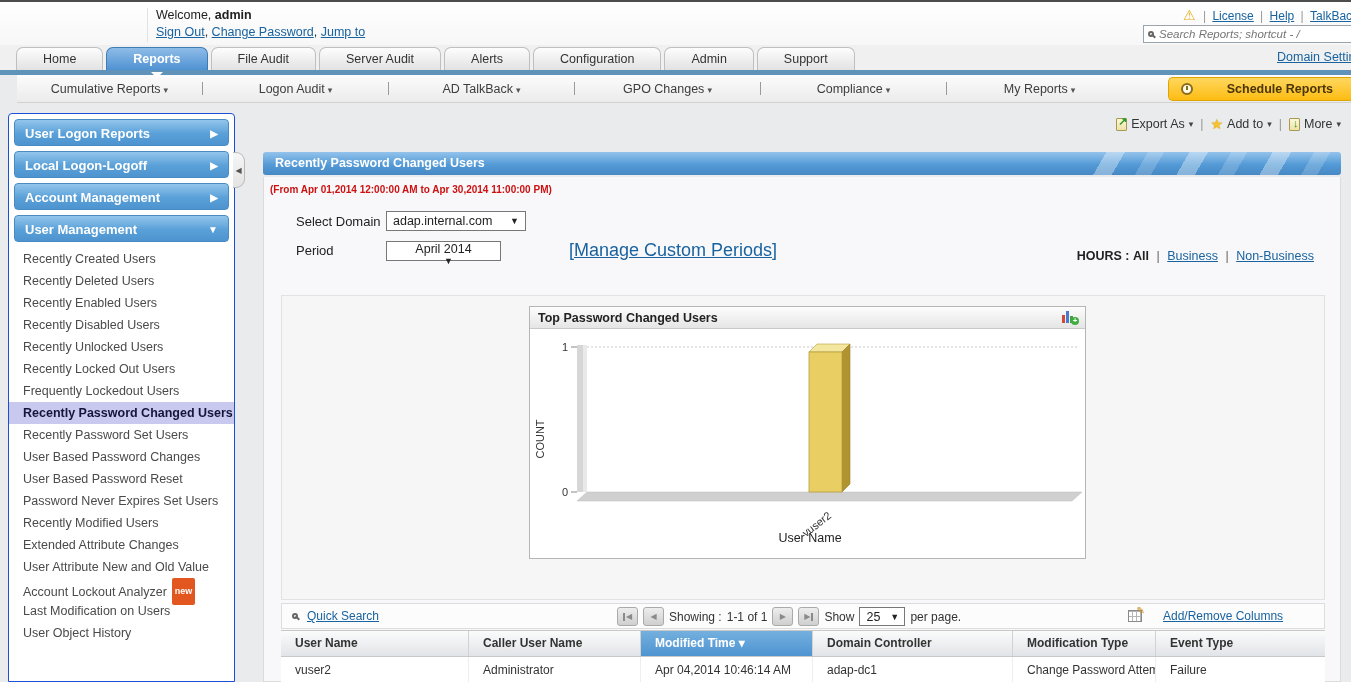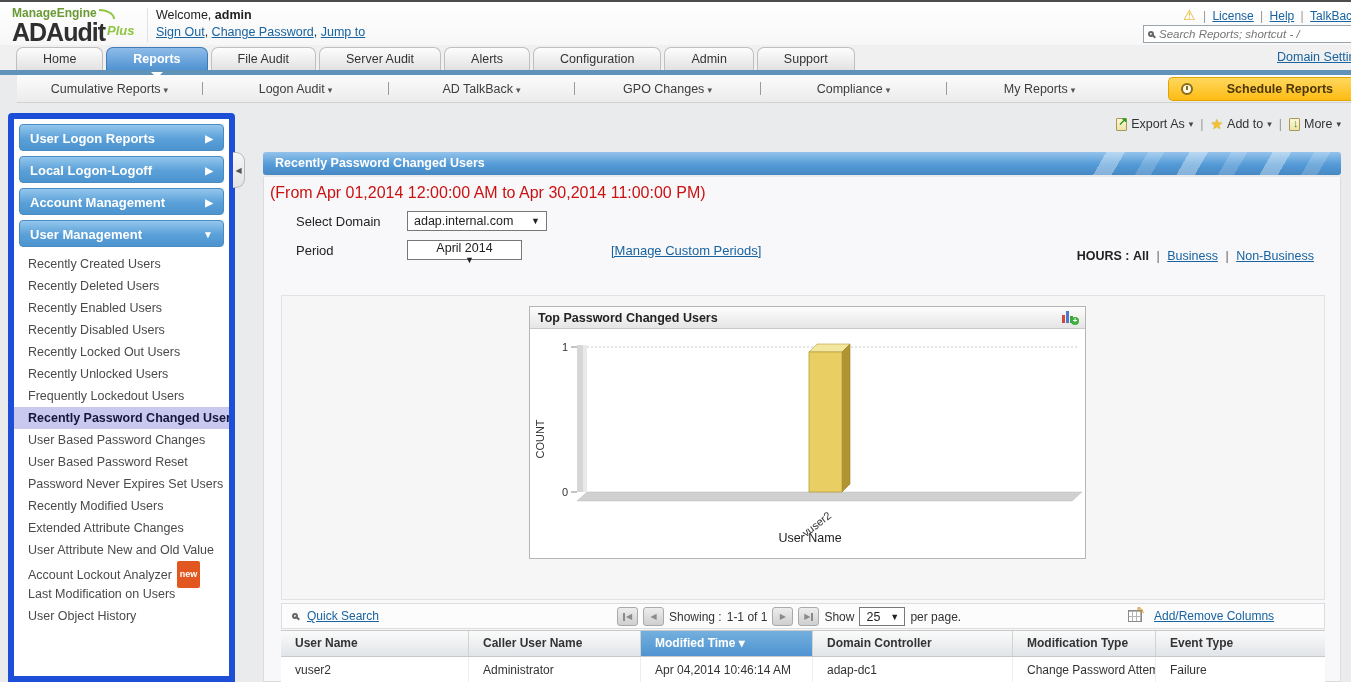--- a/index.html
+++ b/index.html
@@ -43,21 +43,21 @@
   
   .submenu { position:absolute; left:0; top:75px; width:1351px; height:28px; background:linear-gradient(#fcfcfc,#ebebeb); border-bottom:1px solid #d2d2d2; display:flex; align-items:center;margin-left:17px; }
   .submenu .mitem { width:185px; text-align:center; font-size:12.5px; color:#3d3d3d; cursor:pointer; white-space:nowrap; }
   .submenu .caret { font-size:9px; color:#555; margin-left:3px; }
   .submenu .mdiv { height:13px; border-left:1px solid #9a9a9a; }
   .sched-btn { position:absolute; right:0; top:77px; height:24px; line-height:22px; padding:0 18px 0 12px; background:linear-gradient(#ffd75e,#fdbc13); border:1px solid #e0a400; border-right:none; border-radius:5px 0 0 5px; font-weight:bold; font-size:12.5px; color:#4a3608; display:flex; align-items:center; cursor:pointer;gap:28px; }
   .clock { display:inline-block; width:12px; height:12px; border:2px solid #8a6d1a; border-radius:50%; background:#fffbe8; position:relative; margin-right:6px; flex:none; }
   .clock::after { content:""; position:absolute; left:3px; top:1px; width:2px; height:4px; background:#8a6d1a; }
 
   
-  .sidebar { position:absolute; left:8px; top:113px; width:227px; height:569px; background:#fff; border:6px solid #1d4ed8; border-radius:4px 4px 0 0; overflow:hidden; }
+  .sidebar { position:absolute; left:8px; top:113px; width:227px; height:569px; background:#fff; border:1px solid #1d4ed8; border-radius:4px 4px 0 0; overflow:hidden; }
   .acc-hdr { position:relative; margin:5px 5px 0 5px; height:27px; line-height:27px; border-radius:4px; background:linear-gradient(#93c6ec,#5aa0d8 55%,#4d94d0); border:1px solid #4a8bc2; color:#fff; font-weight:bold; font-size:13px; padding-left:10px; cursor:pointer; }
   .acc-hdr .arr { position:absolute; right:10px; top:0; font-size:10px; }
   .sbitems { margin-top:6px; }
   .sbitem { height:22px; line-height:22px; padding-left:14px; font-size:12.5px; color:#4a4a4a; cursor:pointer; white-space:nowrap; }
   .sbitem.selected { background:#c9c8ee; color:#14143c; font-weight:bold; }
   .badge-new { display:inline-block; background:#e2571f; color:#fff; font-size:9px; font-weight:bold; line-height:11px; padding:8px 3px; border-radius:2px; margin-left:5px; vertical-align:2px; }
   .collapse-handle { position:absolute; left:233px; top:152px; width:12px; height:36px; background:linear-gradient(#f6f6f6,#e3e3e3); border:1px solid #b9b9b9; border-left:none; border-radius:0 9px 9px 0; display:flex; align-items:center; justify-content:center; font-size:8px; color:#555; cursor:pointer; }
 
   
   .toolbar { position:absolute; top:116px; left:1090px; width:251px; display:flex; align-items:center; justify-content:flex-end; gap:7px; font-size:12.5px; color:#333; white-space:nowrap; }
@@ -66,73 +66,69 @@
   .tool-item { display:flex; align-items:center; gap:4px; cursor:pointer; }
   .file-ic { display:inline-block; width:11px; height:13px; background:linear-gradient(#fcf7d8,#efe3a8); border:1px solid #a89a55; border-radius:1px; position:relative; }
   .file-ic.up::after { content:"↗"; position:absolute; left:1px; top:-4px; color:#2f9a1e; font-weight:bold; font-size:11px; }
   .file-ic.down::after { content:"↓"; position:absolute; left:3px; top:-2px; color:#2f9a1e; font-weight:bold; font-size:11px; }
   .star-ic { color:#f6c12f; font-size:14px; text-shadow:0 0 1px #c08a00; }
 
   
   .title-bar { position:absolute; left:263px; top:152px; width:1078px; height:23px; border-radius:3px; background:linear-gradient(#94c3ec,#539ad6 55%,#4688c4); color:#fff; font-weight:bold; font-size:12.5px; line-height:23px; padding-left:12px; overflow:hidden; }
   .title-bar .stripes { position:absolute; right:0; top:0; width:260px; height:23px; background:repeating-linear-gradient(120deg, rgba(255,255,255,0) 0 22px, rgba(255,255,255,0.35) 22px 38px, rgba(255,255,255,0) 38px 58px, rgba(255,255,255,0.18) 58px 72px); border-radius:0 3px 3px 0; }
   .main-panel { position:absolute; left:263px; top:177px; width:1078px; height:505px; background:#f8f8fa; border:1px solid #dcdcdc; border-top:none; }
-  .date-note { position:absolute; left:6px; top:7px; color:#cc1111; font-weight:normal; font-size:16px; }
+  .date-note { position:absolute; left:6px; top:7px; color:#cc1111; font-weight:bold; font-size:10px; }
 
   .filters { position:absolute; left:32px; top:34px; }
-  .f-row { display:flex; align-items:center; margin-bottom:9px;gap:21px; }
+  .f-row { display:flex; align-items:center; margin-bottom:9px; }
   .f-label { width:90px; font-size:13px; color:#222; }
   .fake-select { height:20px; background:#fff; border:1px solid #777; display:flex; align-items:center; justify-content:space-between; padding:0 6px; font-size:12.5px; color:#222; cursor:pointer; }
   .fake-select .sc { font-size:9px; color:#222; margin-left:10px; }
   .sel-domain { width:140px; }
   .sel-period { width:115px;flex-direction:column; }
-  .manage-link { margin-left:68px; font-size:13px; }
+  .manage-link { margin-left:68px; font-size:18px; }
   .hours { position:absolute; right:26px; top:72px; font-size:12.5px; color:#222; white-space:nowrap; }
   .hours b { font-weight:bold; }
   .hours .hsep { color:#666; margin:0 4px; }
 
   .chart-section { position:absolute; left:17px; top:118px; width:1044px; height:305px; background:#f6f6f6; border:1px solid #e2e2e2; }
   .chart-box { position:absolute; left:247px; top:10px; width:557px; height:253px; background:#fff; border:1px solid #b5b5b5; }
   .chart-hdr { height:22px; background:linear-gradient(#fdfdfd,#e5e5e5); border-bottom:1px solid #c9c9c9; font-weight:bold; font-size:12.5px; color:#222; line-height:22px; padding-left:8px; position:relative; }
   .chart-ic { position:absolute; right:6px; top:4px; width:18px; height:14px; }
   .chart-ic i { position:absolute; bottom:2px; width:3px; }
   .chart-ic .b1 { left:1px; height:8px; background:#d04a3a; }
   .chart-ic .b2 { left:5px; height:12px; background:#4a7ad0; }
   .chart-ic .b3 { left:9px; height:7px; background:#4aa040; }
   .chart-ic .plus { position:absolute; right:0; bottom:0; width:8px; height:8px; background:#3fae3f; border-radius:50%; color:#fff; font-size:8px; line-height:8px; text-align:center; font-weight:bold; }
 
   .pagebar { position:absolute; left:17px; top:426px; width:1044px; height:26px; background:#fcfcfc; border:1px solid #ddd; }
   .qsearch { position:absolute; left:10px; top:5px; display:flex; align-items:center; gap:4px; font-size:12px; }
   .pg-center { position:absolute; left:335px; top:3px; display:flex; align-items:center; gap:5px; font-size:12px; color:#333; white-space:nowrap; }
   .pg-btn { width:21px; height:19px; border:1px solid #aaa; border-radius:3px; background:linear-gradient(#ededed,#cfcfcf); color:#8a8a8a; font-size:8px; display:flex; align-items:center; justify-content:center; gap:1px; cursor:pointer; }
   .pg-btn .bar { width:2px; height:8px; background:#8a8a8a; }
   .show-select { width:46px; height:19px; }
-  .addrem { position:absolute; left:810px; top:5px; display:flex; align-items:center; gap:12px; font-size:12px;padding-left:36px; }
+  .addrem { position:absolute; left:810px; top:5px; display:flex; align-items:center; gap:21px; font-size:12px;padding-left:36px; }
   .grid-ic { width:14px; height:12px; border:1px solid #8a8a8a; background:#fff; position:relative;
     background-image:repeating-linear-gradient(90deg, transparent 0 3px, #b5b5b5 3px 4px), repeating-linear-gradient(0deg, transparent 0 4px, #b5b5b5 4px 5px); }
   .grid-ic::after { content:"✎"; position:absolute; right:-4px; top:-6px; color:#c98a1b; font-size:10px; }
 
   .rtable { position:absolute; left:17px; top:453px; width:1044px; border-top:1px solid #c8c8c8; }
   .thead { display:flex; height:26px; background:linear-gradient(#fbfbfb,#e1e4e8); border-bottom:1px solid #c8c8c8; font-weight:bold; font-size:12px; color:#333; }
   .th { line-height:25px; padding-left:14px; border-right:1px solid #d2d2d2; overflow:hidden; white-space:nowrap; }
   .th.sorted { background:linear-gradient(#74b0de,#4e93d1); color:#fff; }
   .trow { display:flex; height:27px; background:#fff; border-bottom:1px solid #e6e6e6; font-size:12px; color:#333; }
   .td { line-height:26px; padding-left:14px; border-right:1px solid #eee; overflow:hidden; white-space:nowrap; }
   .c1{width:188px;} .c2{width:172px;} .c3{width:172px;} .c4{width:200px;} .c5{width:143px;} .c6{width:169px; border-right:none;}
 </style>
 </head>
 <body>
 
 <div class="topline"></div>
 
 <div class="header">
-  <div class="brand">
-    <div class="me-line"><span>ManageEngine</span><span class="swoosh"></span></div>
-    <div class="product"><span>ADAudit</span><span class="plus">Plus</span></div>
-  </div>
   <div class="hdr-divider"></div>
   <div class="welcome">
     <span>Welcome,</span>
     <b>admin</b>
   </div>
   <div class="hdr-links">
     <span class="link">Sign Out</span><span>,</span>
     <span class="link">Change Password</span><span>,</span>
     <span class="link">Jump to</span>
   </div>
@@ -187,24 +183,25 @@
 <div class="sidebar">
   <div class="acc-hdr"><span>User Logon Reports</span><span class="arr">▶</span></div>
   <div class="acc-hdr"><span>Local Logon-Logoff</span><span class="arr">▶</span></div>
   <div class="acc-hdr"><span>Account Management</span><span class="arr">▶</span></div>
   <div class="acc-hdr"><span>User Management</span><span class="arr">▼</span></div>
   <div class="sbitems">
     <div class="sbitem"><span>Recently Created Users</span></div>
     <div class="sbitem"><span>Recently Deleted Users</span></div>
     <div class="sbitem"><span>Recently Enabled Users</span></div>
     <div class="sbitem"><span>Recently Disabled Users</span></div>
+    <div class="sbitem"><span>Recently Unlocked Users</span></div>
     <div class="sbitem"><span>Recently Locked Out Users</span></div>
-    <div class="sbitem"><span>Recently Unlocked Users</span></div>
     <div class="sbitem"><span>Frequently Lockedout Users</span></div>
     <div class="sbitem selected"><span>Recently Password Changed Users</span></div>
+    <div class="sbitem"><span>Recently Password Set Users</span></div>
     <div class="sbitem"><span>User Based Password Changes</span></div>
     <div class="sbitem"><span>User Based Password Reset</span></div>
     <div class="sbitem"><span>Password Never Expires Set Users</span></div>
     <div class="sbitem"><span>Recently Modified Users</span></div>
     <div class="sbitem"><span>Extended Attribute Changes</span></div>
     <div class="sbitem"><span>User Attribute New and Old Value</span></div>
     <div class="sbitem"><span>Account Lockout Analyzer</span><span class="badge-new">new</span></div>
     <div class="sbitem"><span>Last Modification on Users</span></div>
     <div class="sbitem"><span>User Object History</span></div>
   </div>

